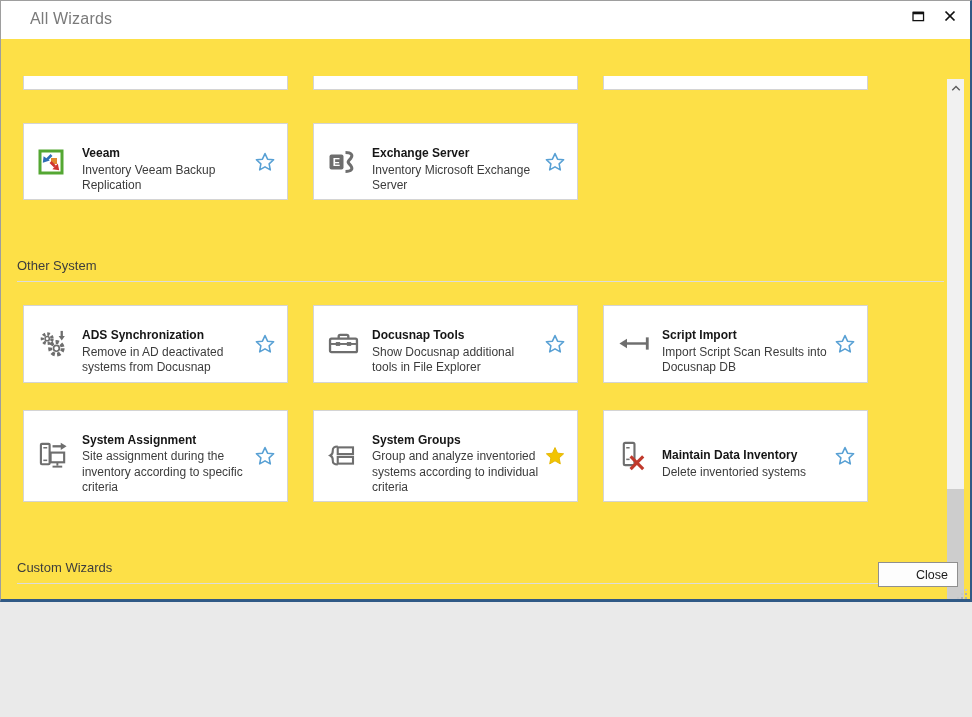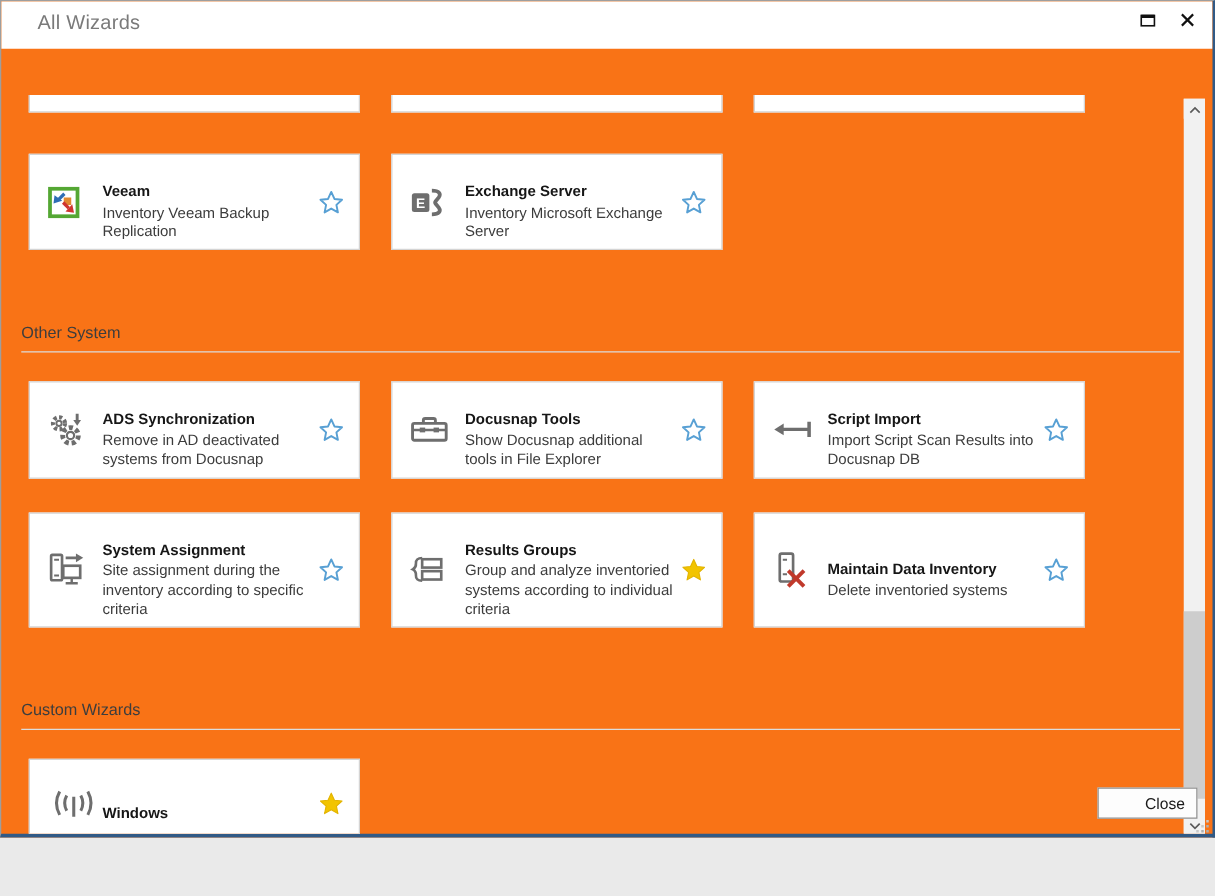--- a/index.html
+++ b/index.html
@@ -2,21 +2,21 @@
 <html style="--window_border: #315a86; --title_text: #7a7a7a; --star_outline: #58a0d4; --star_favorite: #f2c400; --clear_red: #c0392b; --veeam_green: #54a733; --icon_gray: #6e6e6e;"><head>
 <meta charset="utf-8">
 <style>
   :root{
     --window_border:#315a86; --title_text:#7a7a7a; --star_outline:#58a0d4;
     --star_favorite:#f2c400; --clear_red:#c0392b; --icon_gray:#6e6e6e;
   }
   *{margin:0;padding:0;box-sizing:border-box;}
   html,body{width:972px;height:717px;background:#eaeaea;font-family:"Liberation Sans",sans-serif;}
   .window{
-    position:relative;width:972px;height:670px;background:#f97316;overflow:hidden;
+    position:relative;width:972px;height:602px;background:#fde047;overflow:hidden;
     border-top:1px solid #9e9e9e;border-left:1px solid #9e9e9e;
     border-right:2px solid var(--window_border);border-bottom:3px solid var(--window_border);
   }
   
   .titlebar{position:absolute;top:0;left:0;right:0;height:38px;background:#fff;}
   .win-title{position:absolute;left:29px;top:9px;font-size:16px;color:var(--title_text);letter-spacing:.2px;}
   .win-btns{position:absolute;top:5px;right:8px;display:flex;gap:8px;}
   .win-btn{width:24px;height:22px;background:transparent;border:none;display:flex;align-items:center;justify-content:center;cursor:pointer;}
   
   .search-row{position:absolute;top:48px;left:0;right:0;height:28px;}
@@ -212,21 +212,21 @@
         </div>
         <div class="card">
           <span class="card-icon">
             <svg viewBox="0 0 30 22" width="29" height="21">
               <path d="M10 1.5 Q4.5 1.5 4.8 6 Q5 9.5 2.2 11 Q5 12.5 4.8 16 Q4.5 20.5 10 20.5" fill="none" stroke="#6e6e6e" stroke-width="2.2"></path>
               <rect x="10" y="2.5" width="16" height="7" fill="none" stroke="#6e6e6e" stroke-width="2.2"></rect>
               <rect x="10" y="12.5" width="16" height="7" fill="none" stroke="#6e6e6e" stroke-width="2.2"></rect>
             </svg>
           </span>
           <div class="card-text">
-            <div class="card-title">Results Groups</div>
+            <div class="card-title">System Groups</div>
             <div class="card-desc">Group and analyze inventoried systems according to individual criteria</div>
           </div>
           <span class="star star-filled">
             <svg viewBox="0 0 24 24" width="22" height="22">
               <polygon points="12,2.8 14.8,8.9 21.4,9.6 16.5,14.1 17.8,20.6 12,17.3 6.2,20.6 7.5,14.1 2.6,9.6 9.2,8.9"></polygon>
             </svg>
           </span>
         </div>
         <div class="card">
           <span class="card-icon">

